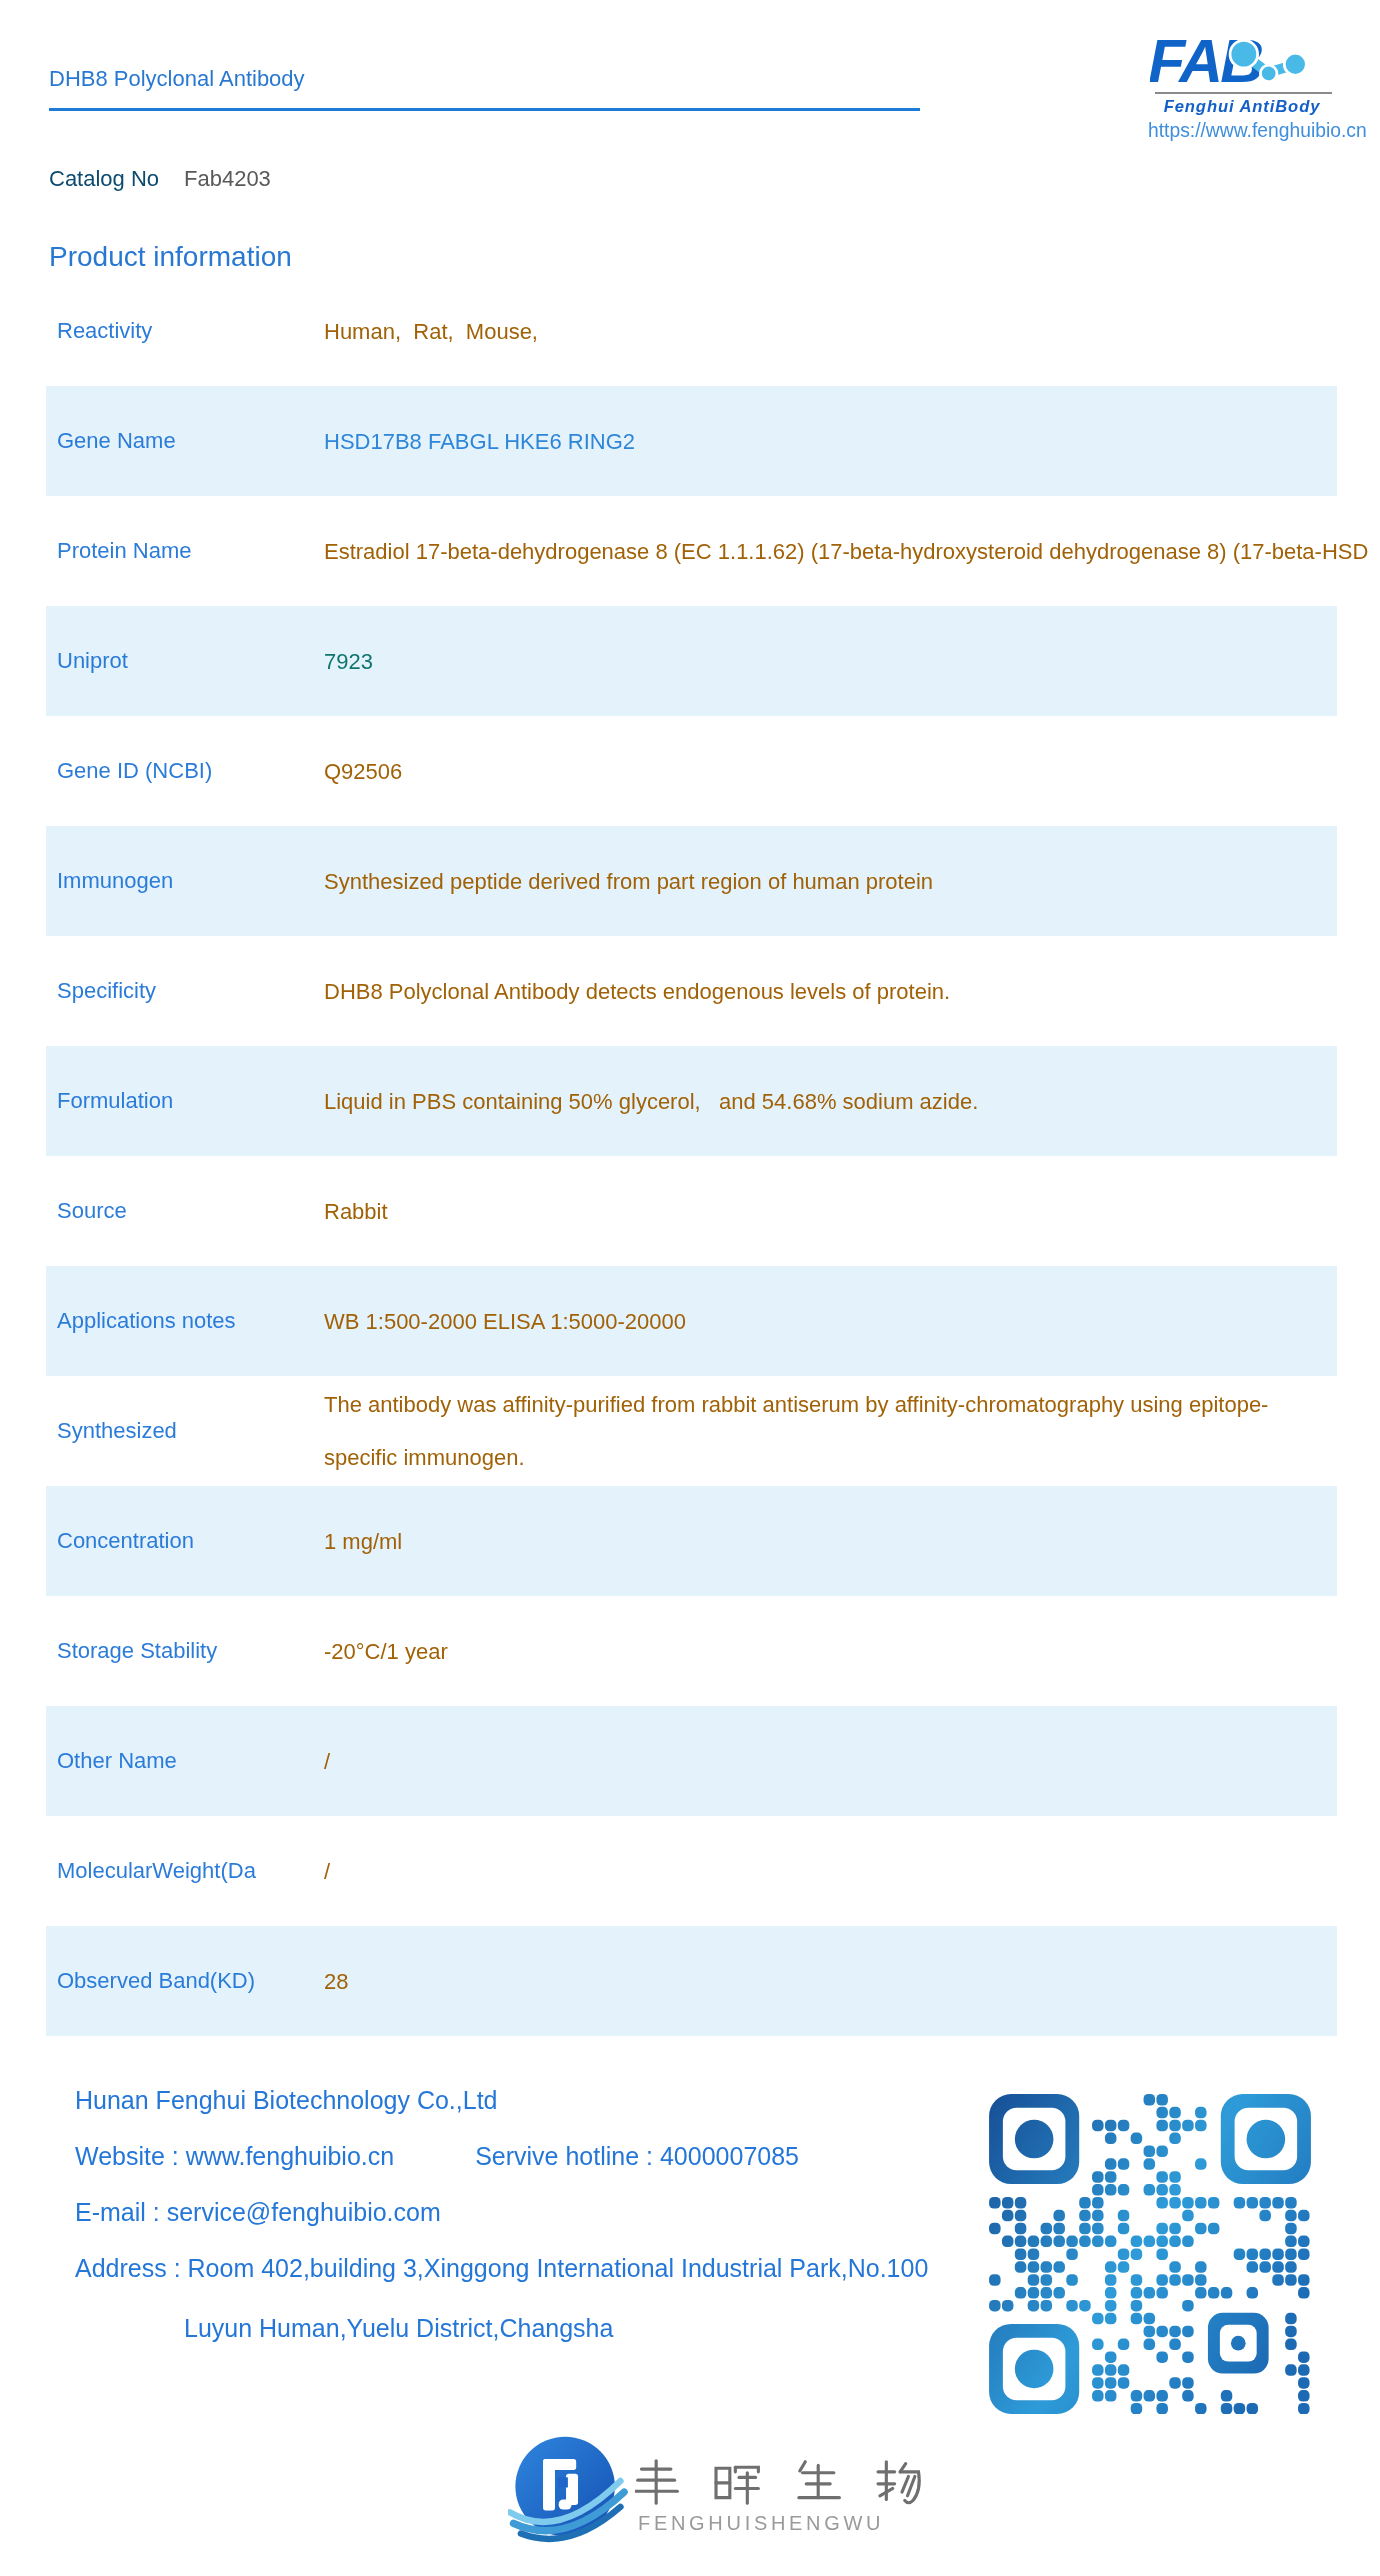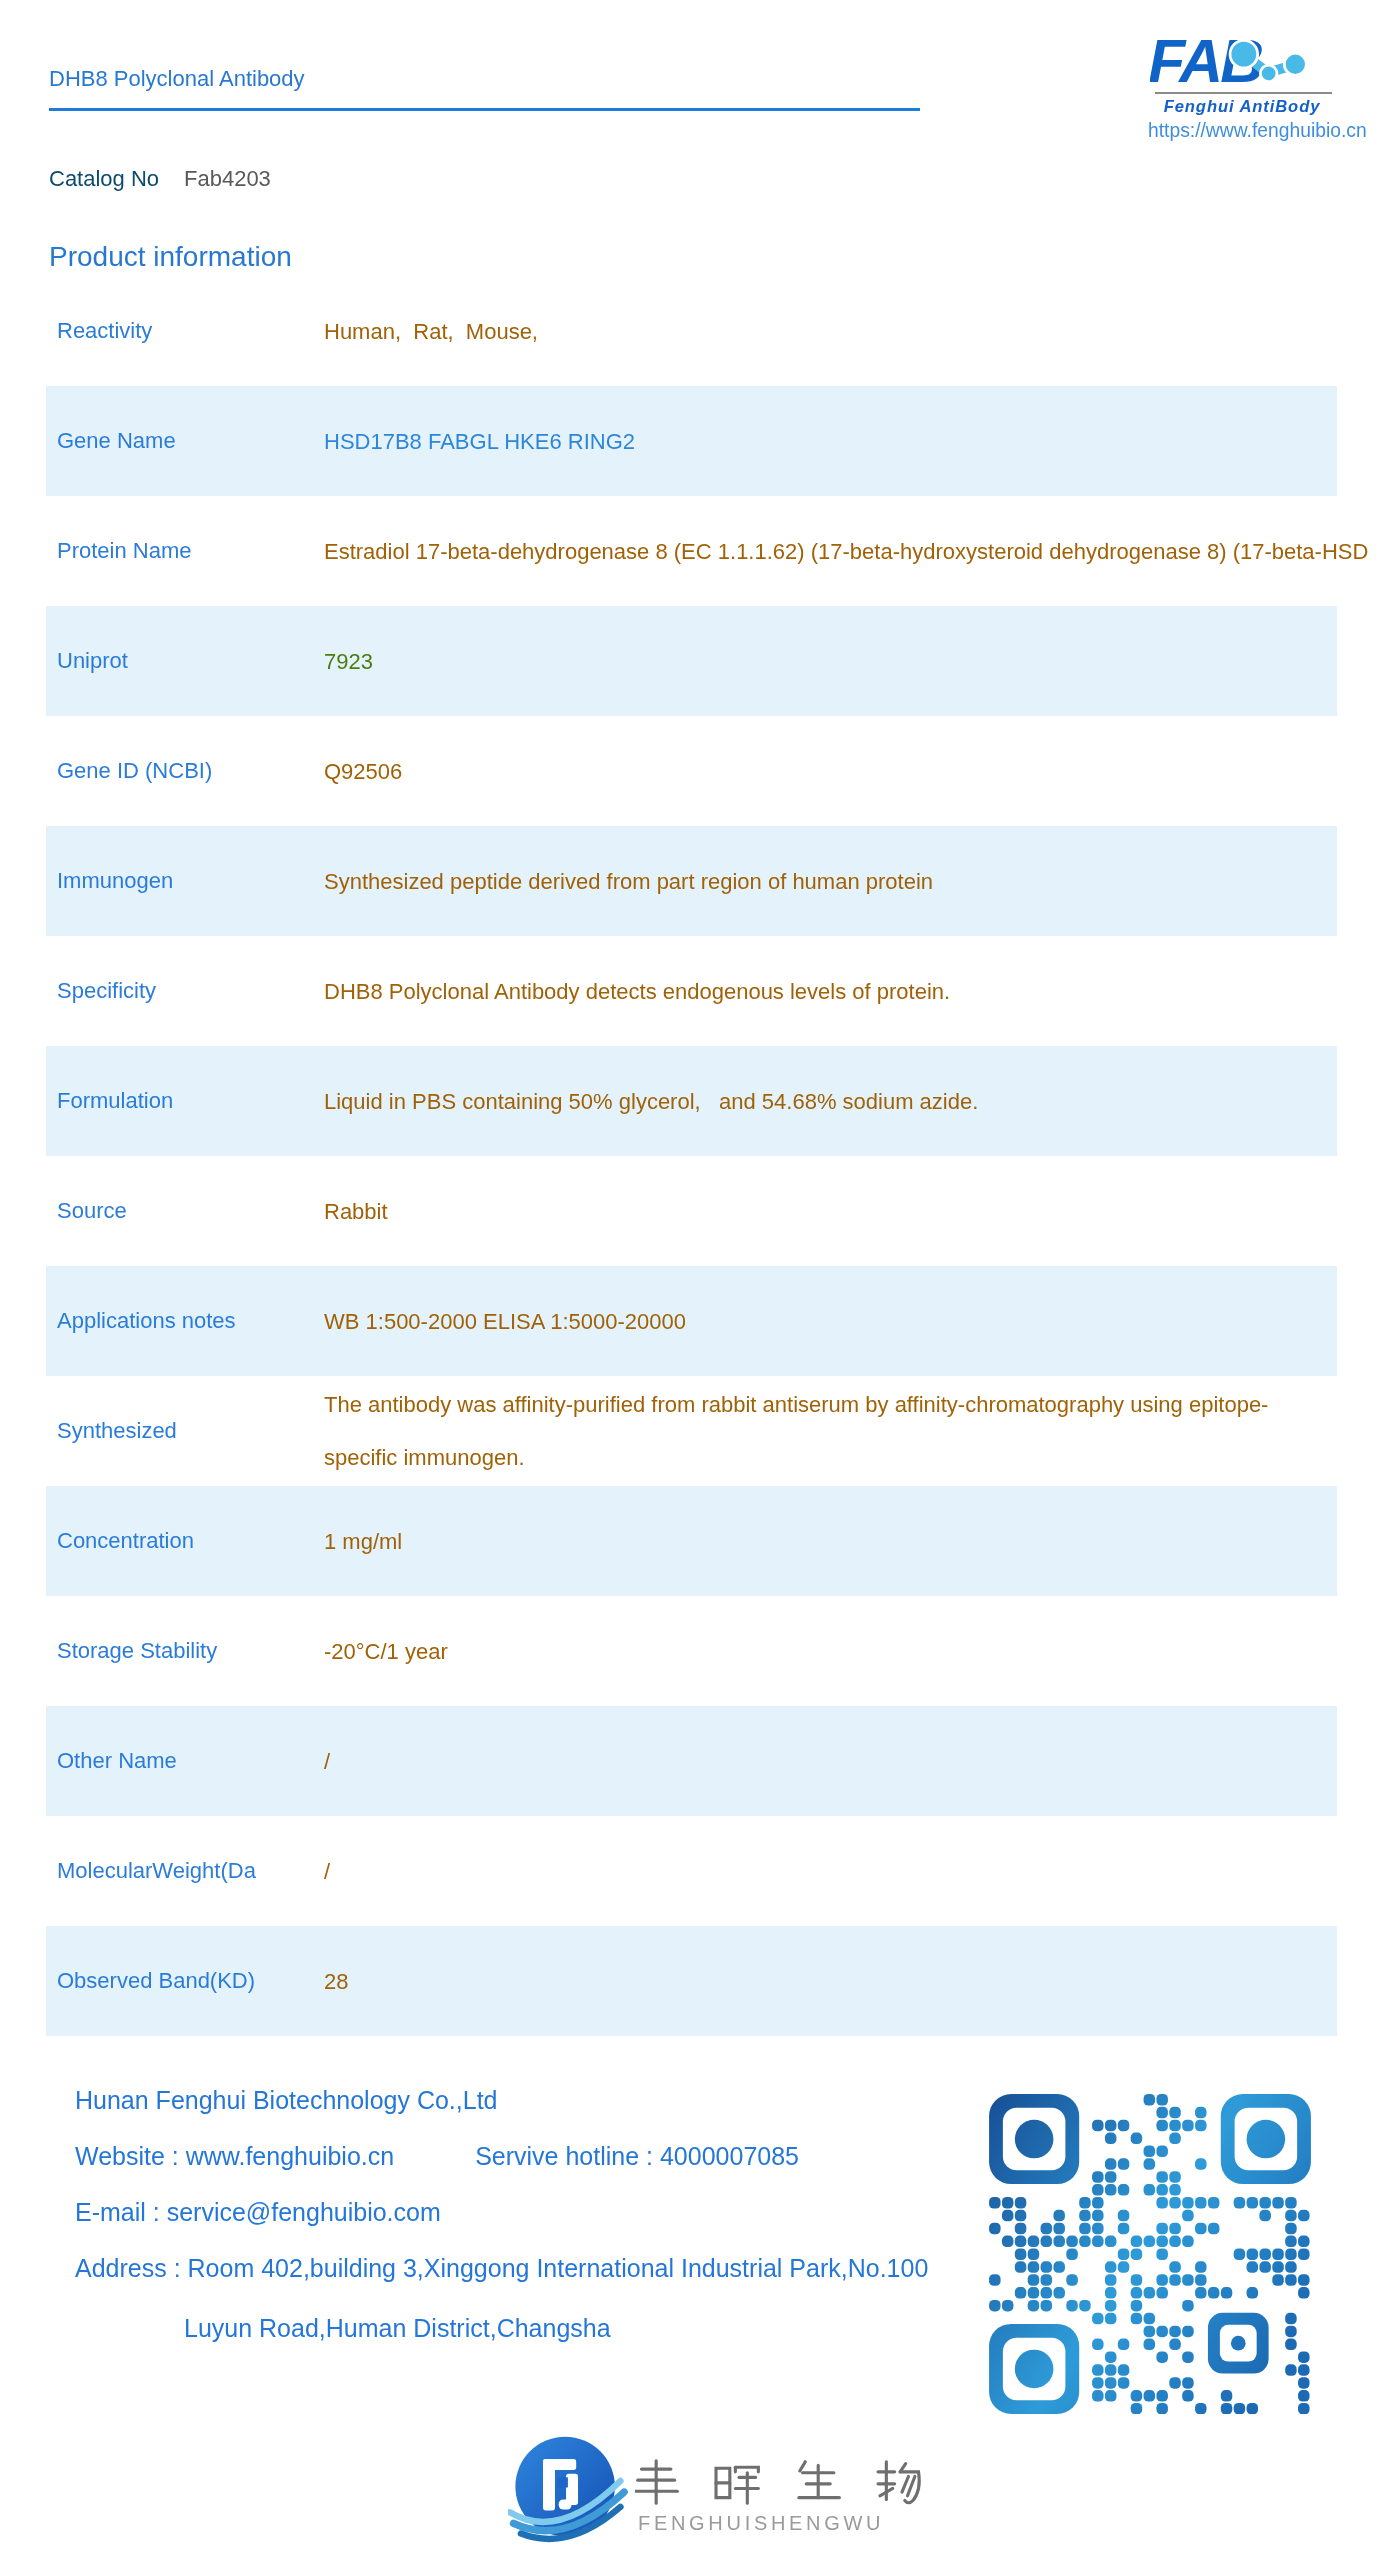--- a/index.html
+++ b/index.html
@@ -78,21 +78,21 @@
     <div class="row alt">
       <div class="label">Gene Name</div>
       <div class="value" style="color:#2E86D8">HSD17B8 FABGL HKE6 RING2</div>
     </div>
     <div class="row overflow">
       <div class="label">Protein Name</div>
       <div class="value">Estradiol 17-beta-dehydrogenase 8 (EC 1.1.1.62) (17-beta-hydroxysteroid dehydrogenase 8) (17-beta-HSD</div>
     </div>
     <div class="row alt">
       <div class="label">Uniprot</div>
-      <div class="value" style="color:#4d7c0f">7923</div>
+      <div class="value" style="color:#0f766e">7923</div>
     </div>
     <div class="row">
       <div class="label">Gene ID (NCBI)</div>
       <div class="value">Q92506</div>
     </div>
     <div class="row alt">
       <div class="label">Immunogen</div>
       <div class="value">Synthesized peptide derived from part region of human protein</div>
     </div>
     <div class="row">
@@ -135,21 +135,21 @@
       <div class="label">Observed Band(KD)</div>
       <div class="value">28</div>
     </div>
   </div>
 
   <div class="contact">
     <p>Hunan Fenghui Biotechnology Co.,Ltd</p>
     <p><span>Website : www.fenghuibio.cn</span><span class="hotline">Servive hotline : 4000007085</span></p>
     <p>E-mail : service@fenghuibio.com</p>
     <p>Address : Room 402,building 3,Xinggong International Industrial Park,No.100</p>
-    <p class="indent">Luyun Road,Human District,Changsha</p>
+    <p class="indent">Luyun Human,Yuelu District,Changsha</p>
   </div>
 
   <svg class="qr" width="322" height="320" viewBox="0 0 350 348">
     <defs>
       <linearGradient id="qrg" gradientUnits="userSpaceOnUse" x1="0" y1="0" x2="350" y2="230">
         <stop offset="0" stop-color="#174F96"></stop>
         <stop offset="0.55" stop-color="#2E9BD8"></stop>
         <stop offset="1" stop-color="#1C6AB4"></stop>
       </linearGradient>
     </defs>

